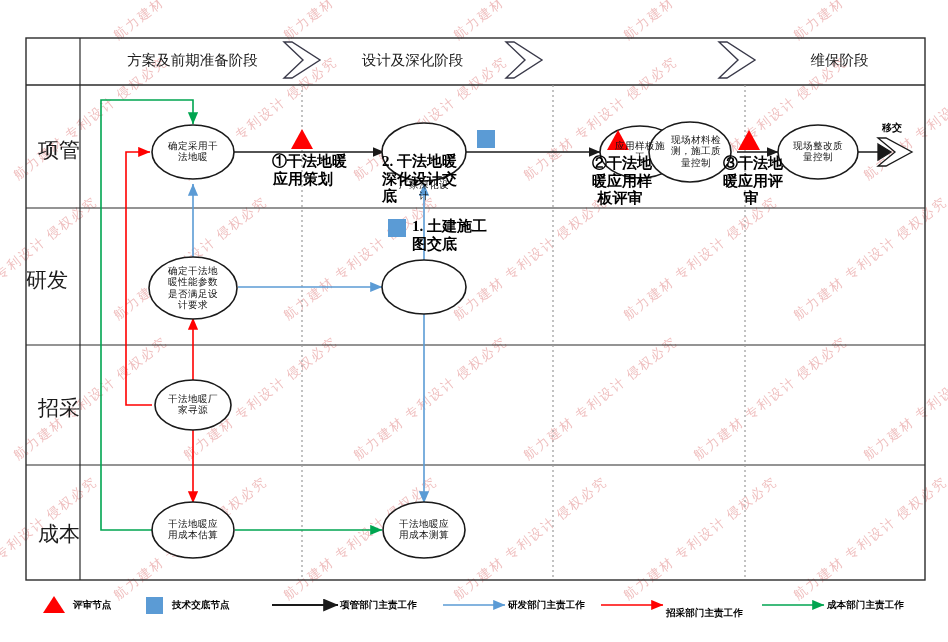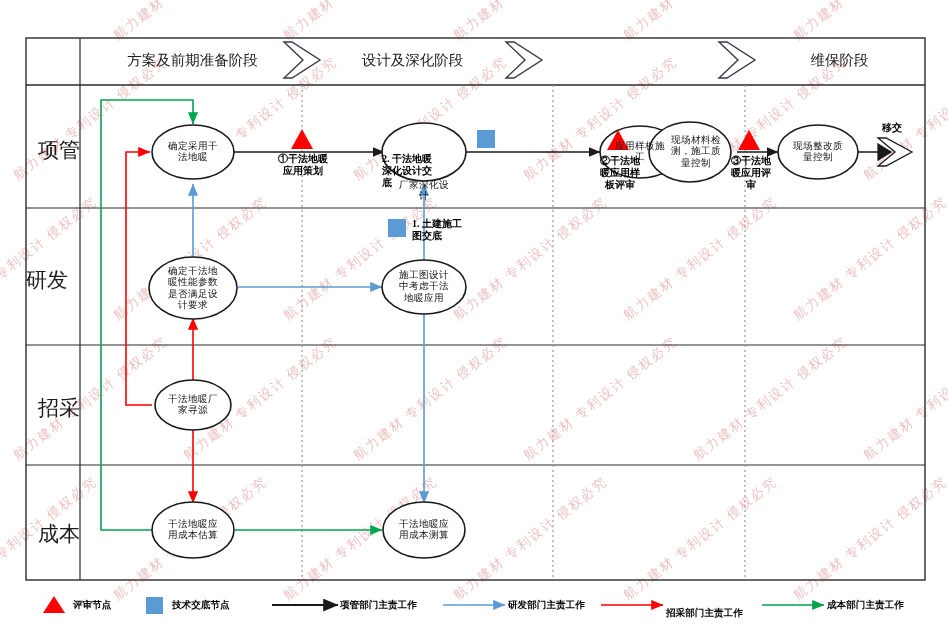--- a/index.html
+++ b/index.html
@@ -32,21 +32,21 @@
   .row-label{
     font-size:21px;color:#1b1b1b;text-align:right;
     font-family:"Liberation Serif","DejaVu Serif",serif;
   }
   .node-label{
     font-size:9.6px;color:#111;text-align:center;
     font-family:"Liberation Serif","DejaVu Serif",serif;
     letter-spacing:.4px;
   }
   .ann-label{
-    font-size:10px;color:#000;text-align:center;font-weight:bold;
+    font-size:15px;color:#000;text-align:center;font-weight:bold;
     font-family:"Liberation Serif","DejaVu Serif",serif;
   }
   .ann-label.left{text-align:left;}
   .transfer-label{
     font-size:10px;color:#000;font-weight:bold;text-align:center;
     font-family:"Liberation Serif","DejaVu Serif",serif;
   }
   .legend-label{
     font-size:9.6px;color:#000;font-weight:bold;white-space:nowrap;
     font-family:"Liberation Serif","DejaVu Serif",serif;
@@ -229,23 +229,20 @@
 工</div>
   <div class="lbl node-label" style="left:650px;top:134px;width:92px;">现场材料检
 测，施工质
 量控制</div>
   <div class="lbl node-label" style="left:778px;top:140px;width:80px;">现场整改质
 量控制</div>
   <div class="lbl node-label" style="left:152px;top:265px;width:82px;">确定干法地
 暖性能参数
 是否满足设
 计要求</div>
-  <div class="lbl node-label" style="left:384px;top:269px;width:80px;">施工图设计
-中考虑干法
-地暖应用</div>
   <div class="lbl node-label" style="left:153px;top:393px;width:80px;">干法地暖厂
 家寻源</div>
   <div class="lbl node-label" style="left:153px;top:518px;width:80px;">干法地暖应
 用成本估算</div>
   <div class="lbl node-label" style="left:384px;top:518px;width:80px;">干法地暖应
 用成本测算</div>
 
   <div class="lbl ann-label" style="left:272px;top:153px;width:62px;">①干法地暖
 应用策划</div>
   <div class="lbl ann-label left" style="left:382px;top:153px;width:66px;">2. 干法地暖

